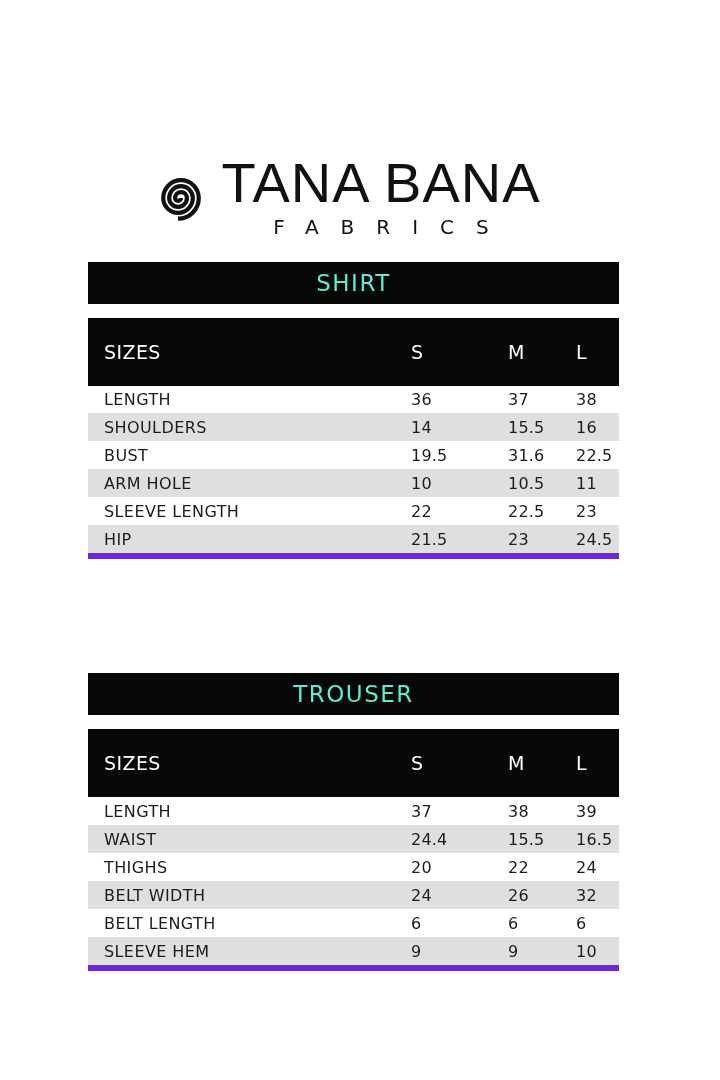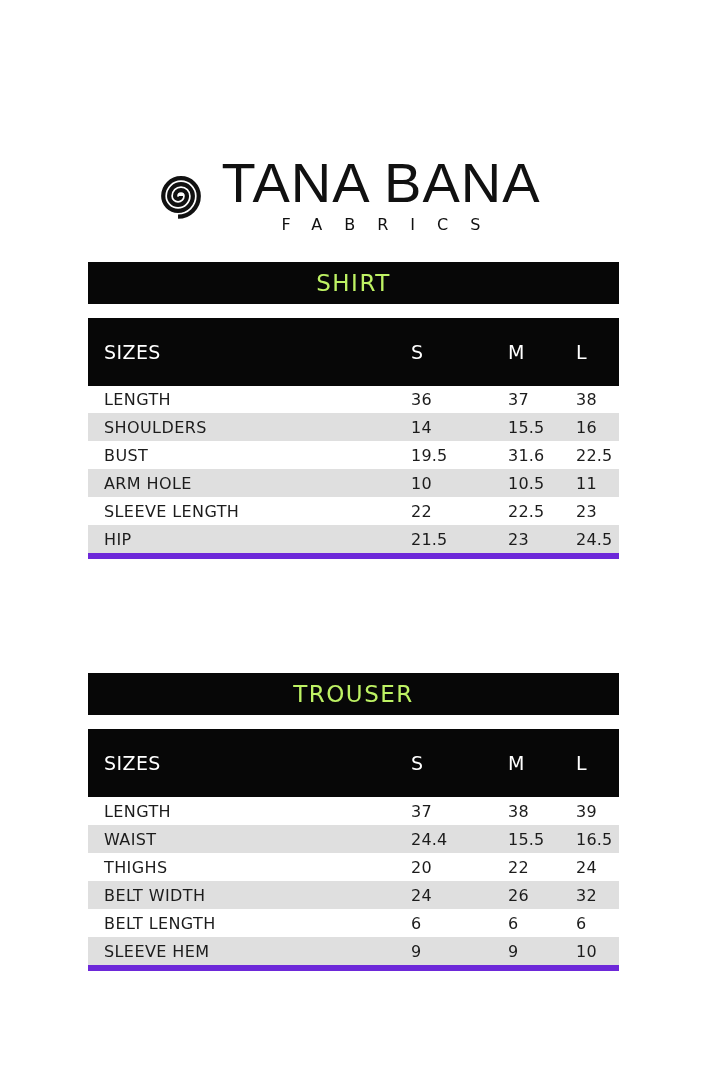--- a/index.html
+++ b/index.html
@@ -44,39 +44,39 @@
   }
   .brand-name {
     font-family: Liberation Sans, sans-serif;
     font-size: 56px;
     line-height: 1;
     letter-spacing: 1px;
     color: #111111;
     white-space: nowrap;
   }
   .brand-tagline {
-    font-size: 16px;
+    font-size: 20px;
     letter-spacing: 22px;
     margin-right: -22px; 
     margin-top: 4px;
     color: #111111;
     white-space: nowrap;
   }
 
   
   .title-bar, .sizes-bar, .size-table {
     position: absolute;
     left: 88px;
     width: 531px;
     box-sizing: border-box;
   }
   .title-bar {
     height: 42px;
     background: #070707;
-    color: #bef264;
+    color: #5eead4;
     display: flex;
     align-items: center;
     justify-content: center;
     font-size: 23px;
     font-weight: 500;
     letter-spacing: 1.5px;
   }
   .cols {
     display: grid;
     grid-template-columns: 307px 97px 68px 1fr;

